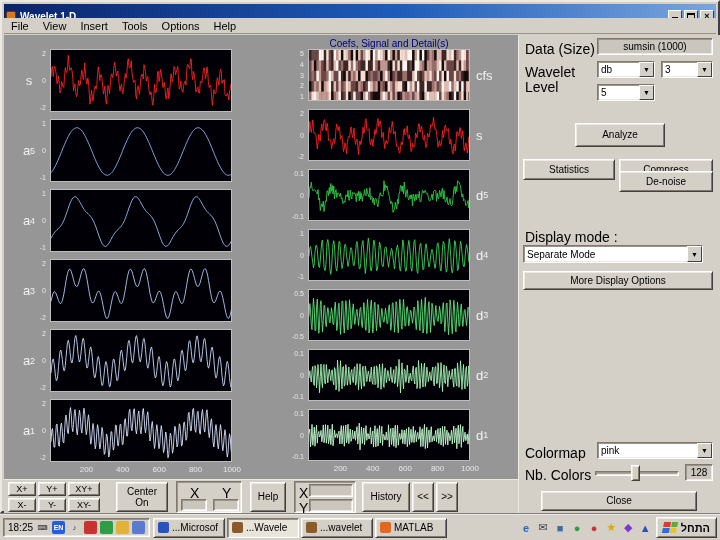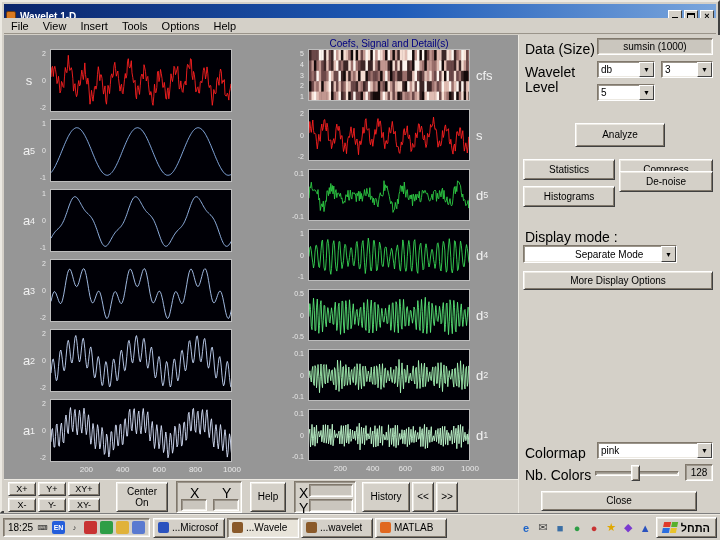--- a/index.html
+++ b/index.html
@@ -97,25 +97,24 @@
 
         <div class="rlabel" style="left:6px;top:44px;">Level</div>
         <div class="combo in" style="left:78px;top:49px;width:58px;height:17px;">
           <span class="combo-text">5</span>
           <span class="combo-arrow">▼</span>
         </div>
 
         <div class="btn out" style="left:56px;top:88px;width:90px;height:24px;">Analyze</div>
         <div class="btn out" style="left:4px;top:124px;width:92px;height:21px;">Statistics</div>
         <div class="btn out" style="left:100px;top:124px;width:94px;height:21px;">Compress</div>
-        <div class="btn out" style="left:4px;top:151px;width:92px;height:21px;">Histograms</div>
         <div class="btn out" style="left:100px;top:136px;width:94px;height:21px;">De-noise</div>
 
         <div class="rlabel" style="left:6px;top:194px;">Display mode :</div>
-        <div class="combo in" style="left:4px;top:210px;width:154px;height:18px;padding-left:48px;">
+        <div class="combo in" style="left:4px;top:210px;width:180px;height:18px;">
           <span class="combo-text">Separate Mode</span>
           <span class="combo-arrow">▼</span>
         </div>
         <div class="btn out" style="left:4px;top:236px;width:190px;height:19px;">More Display Options</div>
 
         <div class="rlabel" style="left:6px;top:410px;">Colormap</div>
         <div class="combo in" style="left:78px;top:407px;width:116px;height:17px;">
           <span class="combo-text">pink</span>
           <span class="combo-arrow">▼</span>
         </div>

